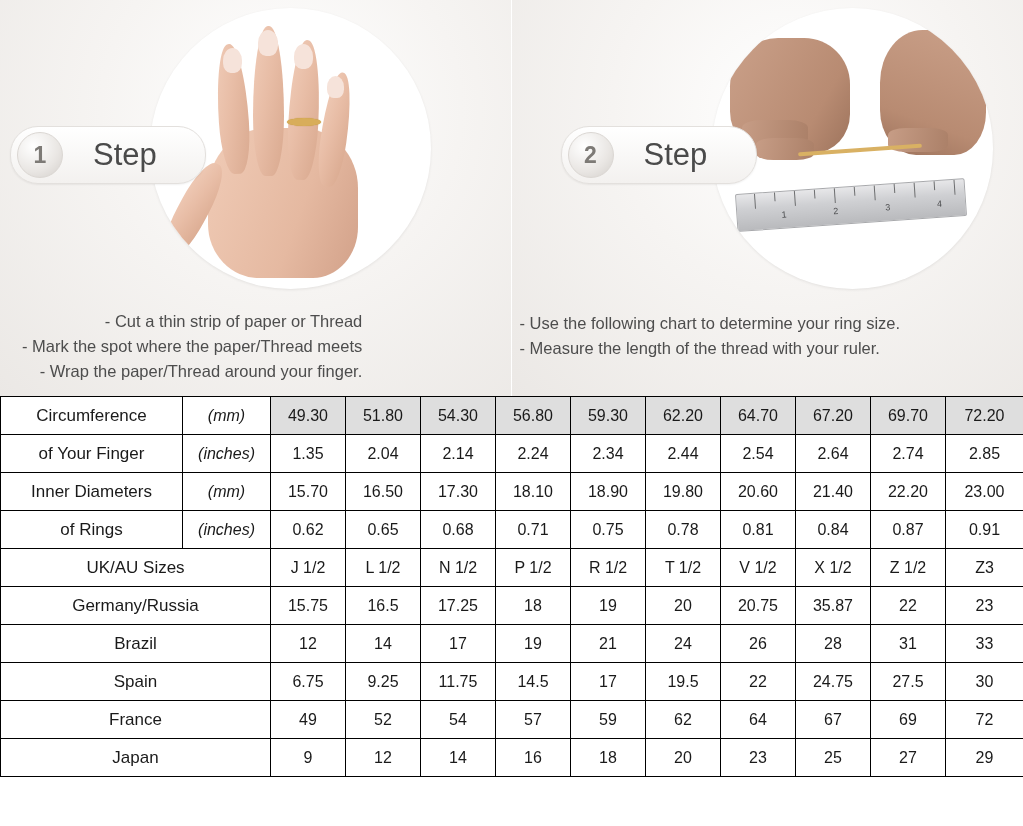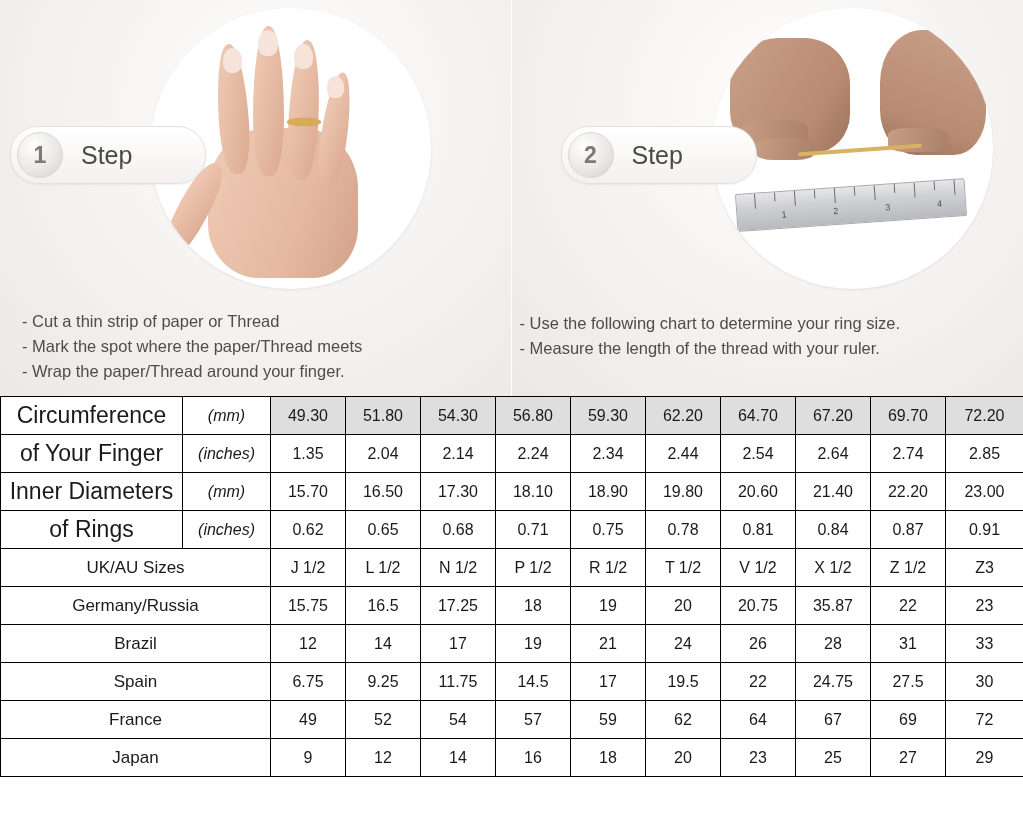--- a/index.html
+++ b/index.html
@@ -135,35 +135,35 @@
     background: radial-gradient(circle at 35% 30%, #ffffff 0%, #e9e6e3 60%, #d3cfcb 100%);
     border: 1px solid #dbd7d3;
     display: flex;
     align-items: center;
     justify-content: center;
     color: #7d7a76;
     font-size: 23px;
     font-weight: bold;
   }
   .step-word {
-    margin-left: 18px;
-    font-size: 25px;
+    margin-left: 30px;
+    font-size: 31px;
     color: #4a4a4a;
     font-weight: normal;
   }
 
   
   .bullets {
     position: absolute;
     bottom: 12px;
     font-size: 16.5px;
     color: #4d4d4d;
     line-height: 25px;
   }
-  .bullets-1 { left: 22px; }
+  .bullets-1 { left: 22px; text-align: right; }
   .bullets div { white-space: nowrap; }
 
   
   table.size-table {
     border-collapse: collapse;
     width: 1023px;
     table-layout: fixed;
     font-size: 16px;
     color: #1a1a1a;
   }
@@ -183,21 +183,21 @@
   td.unit {
     text-align: center;
     font-size: 16px;
     font-style: italic;
   }
   td.shaded {
     background: #dedede;
   }
   .lbl-two-line {
     text-align: center;
-    font-size: 23px;
+    font-size: 17px;
     padding: 0 4px;
   }
 </style>
 </head>
 <body>
 
 <div class="page">
 
   <div class="steps">
 

